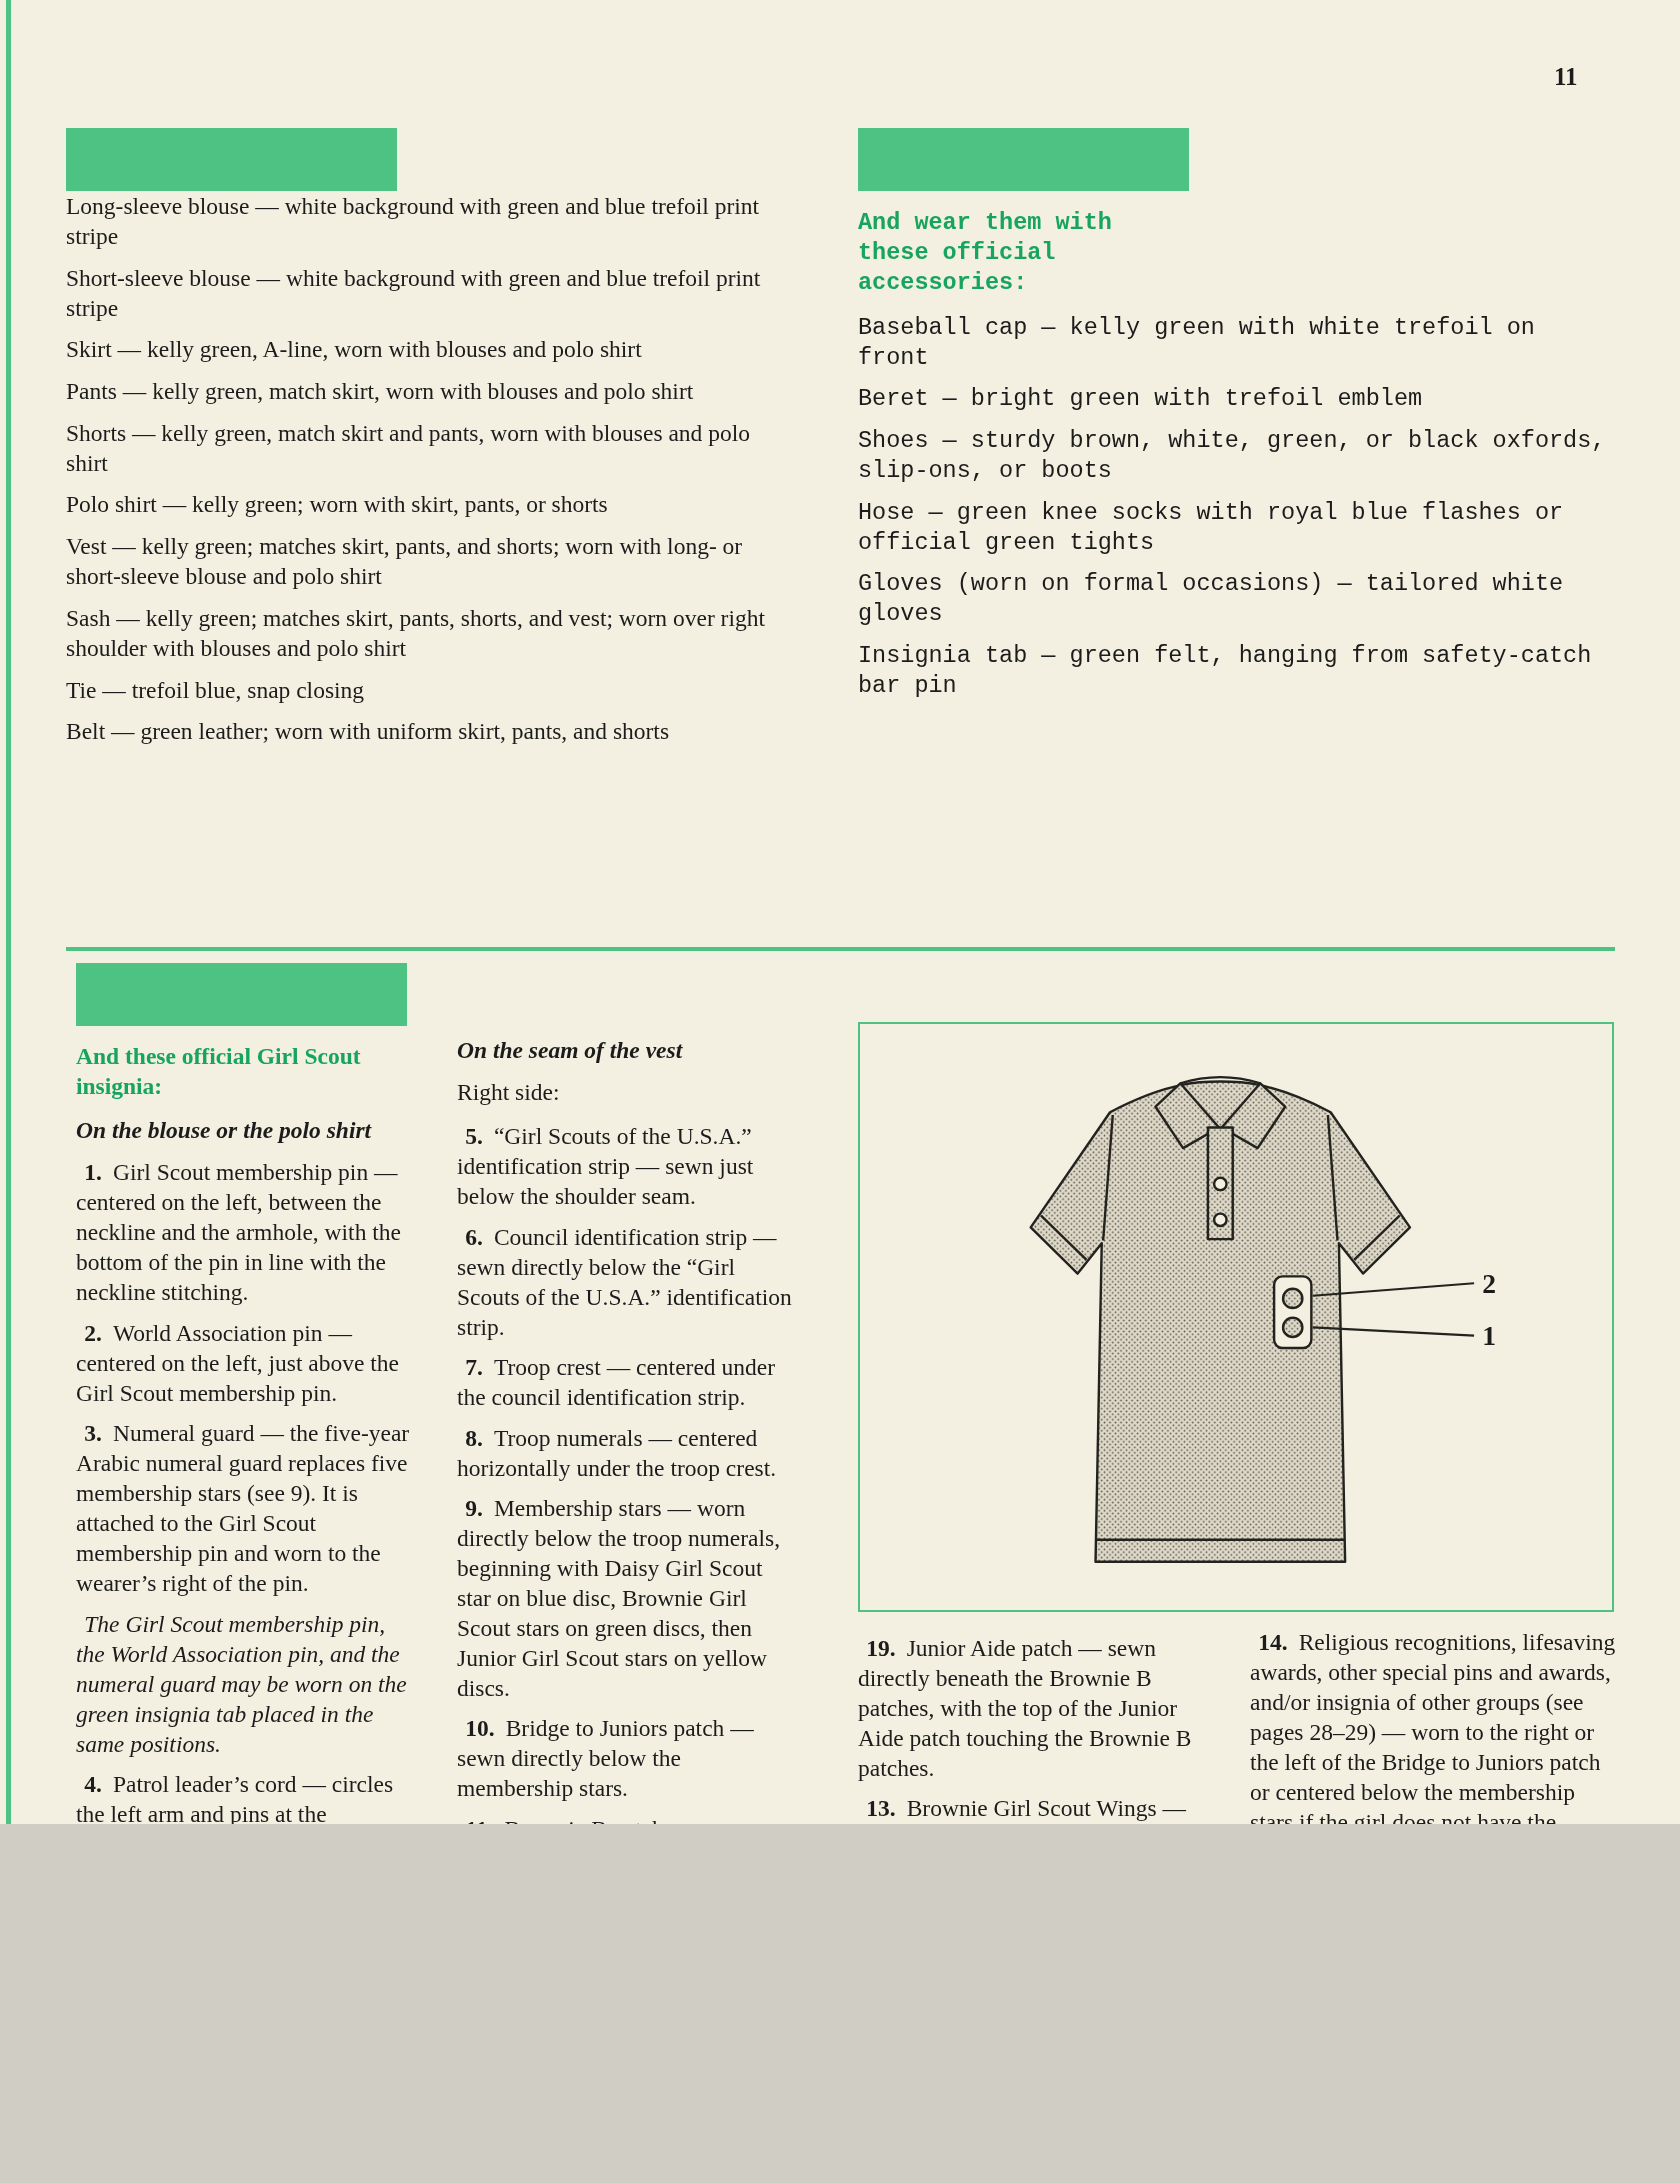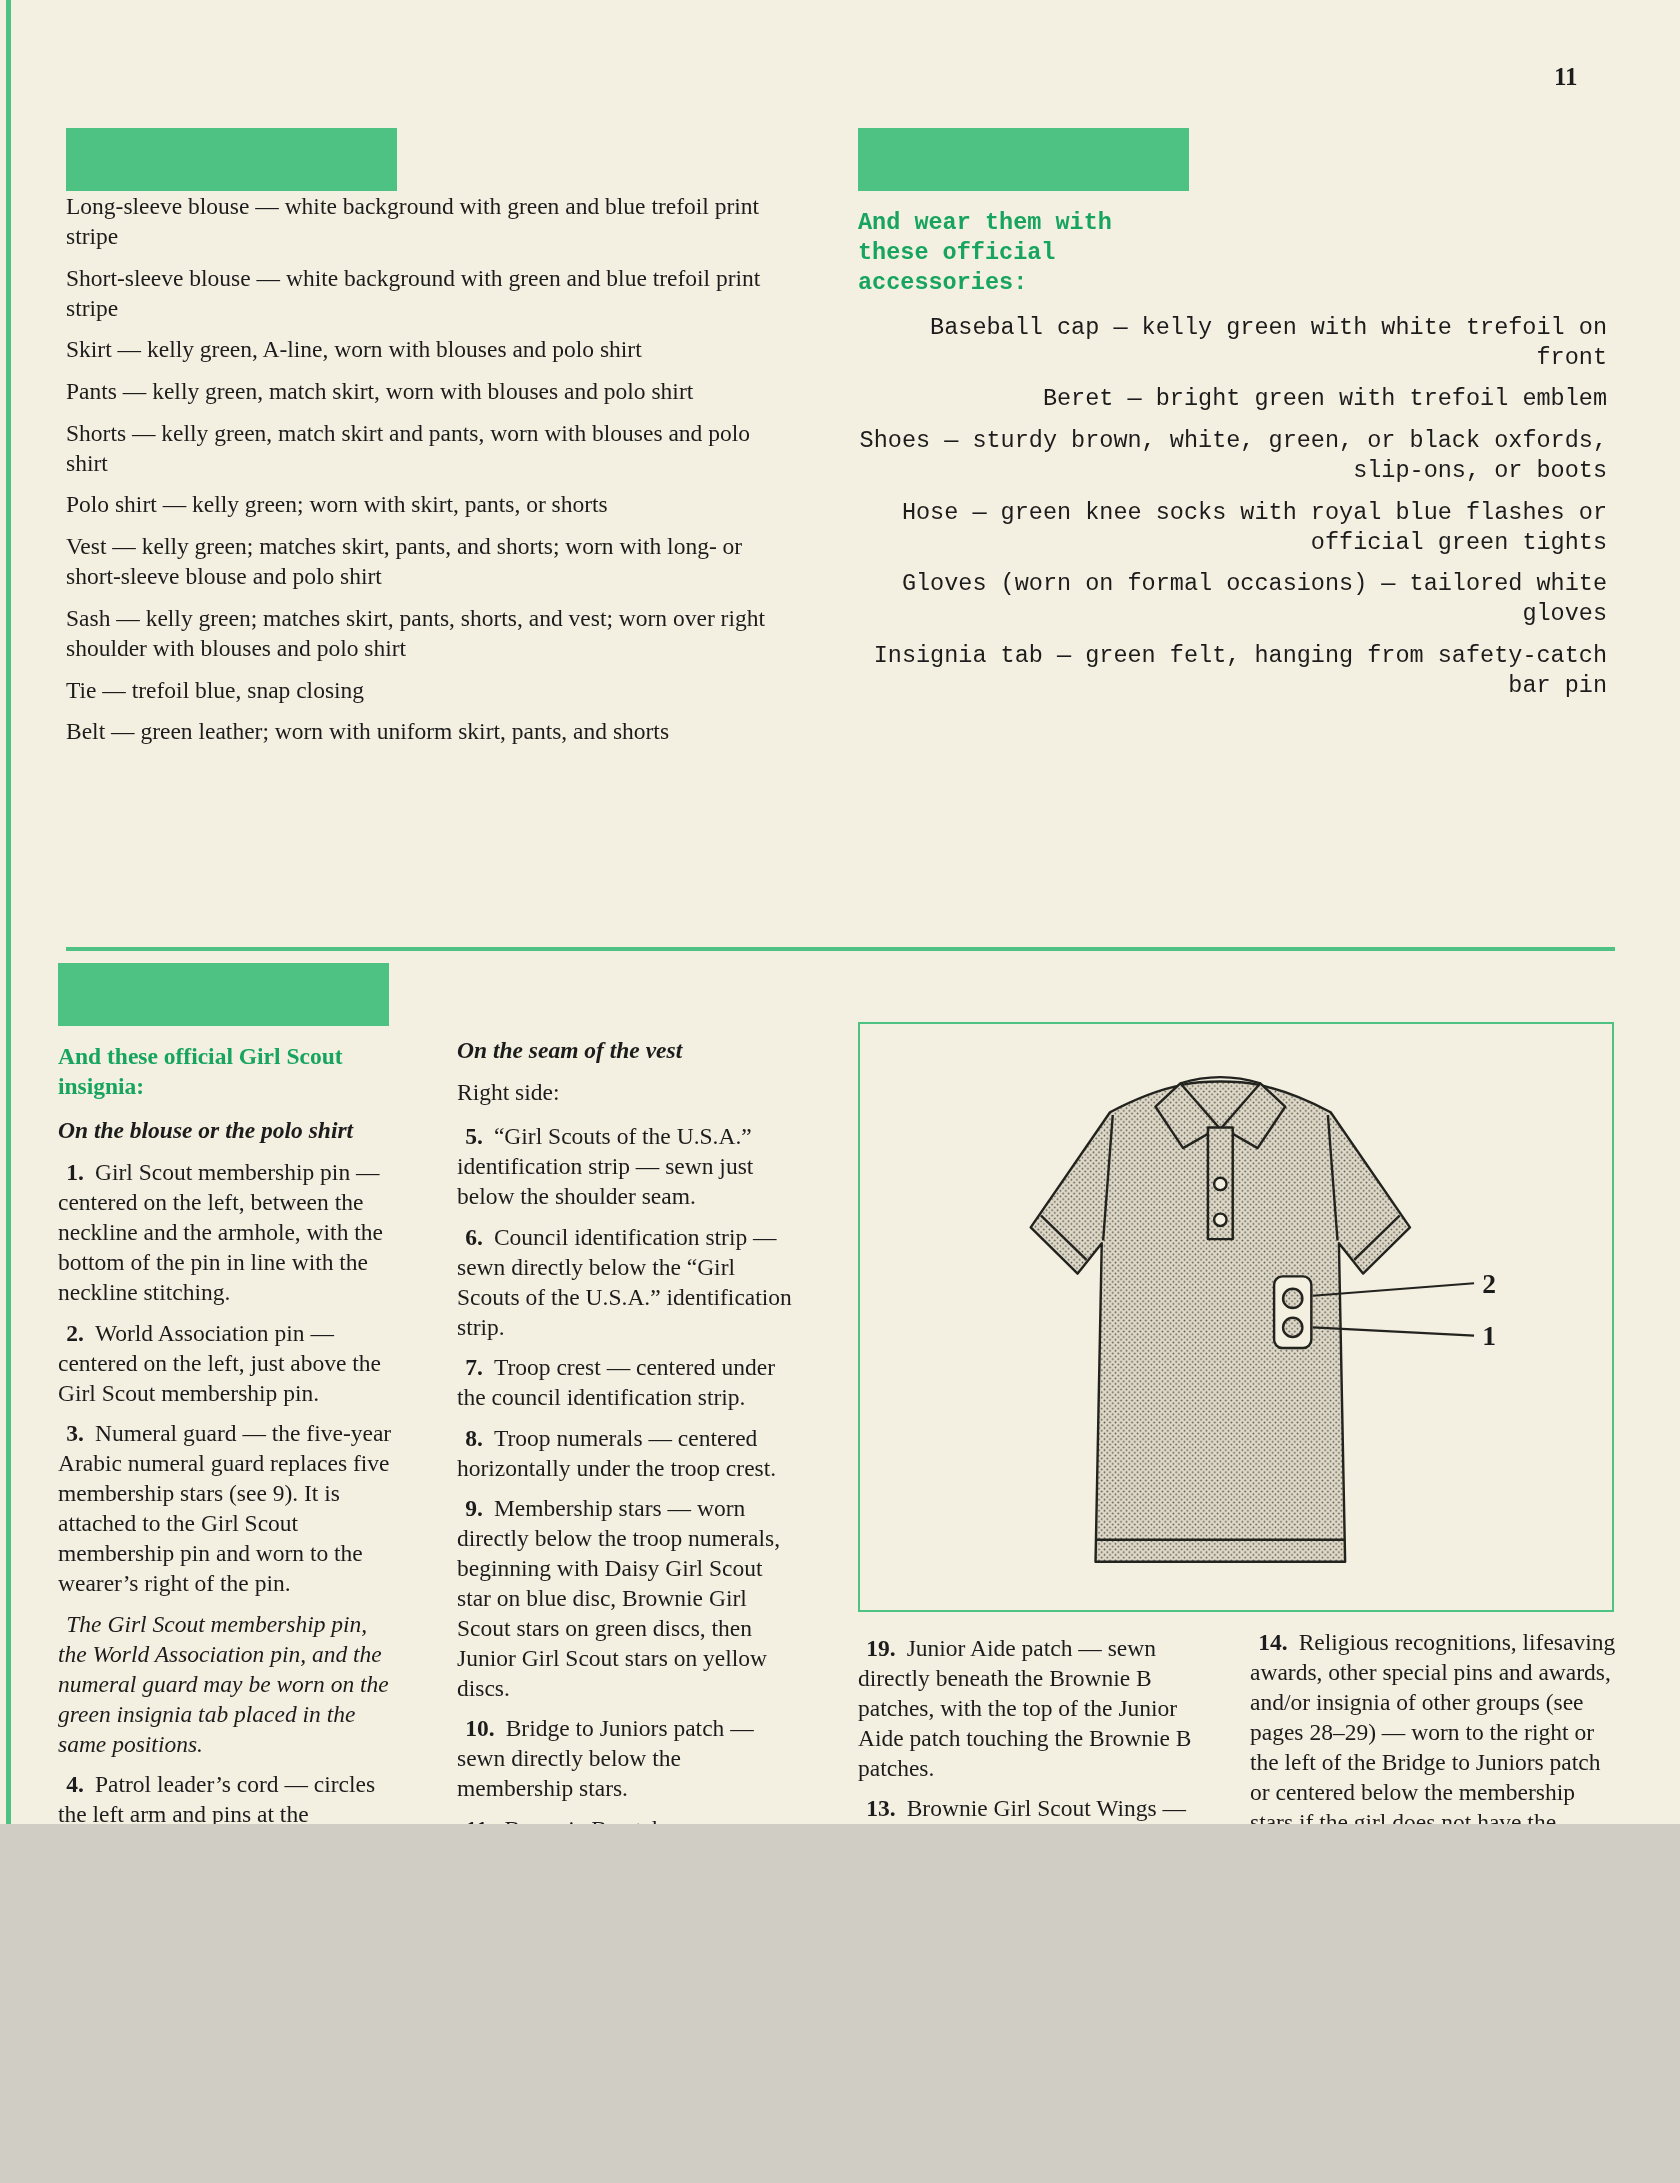--- a/index.html
+++ b/index.html
@@ -54,33 +54,33 @@
       <p>Vest — kelly green; matches skirt, pants, and shorts; worn with long- or short-sleeve blouse and polo shirt</p>
       <p>Sash — kelly green; matches skirt, pants, shorts, and vest; worn over right shoulder with blouses and polo shirt</p>
       <p>Tie — trefoil blue, snap closing</p>
       <p>Belt — green leather; worn with uniform skirt, pants, and shorts</p>
     </div>
   </section>
 
   <section class="sec" style="left:858px;top:128px;width:756px;font-family:Liberation Mono, monospace;">
     <div class="bar"></div>
     <h2 class="gh" style="width:324px;">And wear them with these official accessories:</h2>
-    <div class="plist" style="width:749px;text-align:right;">
+    <div class="plist" style="width:749px;">
       <p>Baseball cap — kelly green with white trefoil on front</p>
       <p>Beret — bright green with trefoil emblem</p>
       <p>Shoes — sturdy brown, white, green, or black oxfords, slip-ons, or boots</p>
       <p>Hose — green knee socks with royal blue flashes or official green tights</p>
       <p>Gloves (worn on formal occasions) — tailored white gloves</p>
       <p>Insignia tab — green felt, hanging from safety-catch bar pin</p>
     </div>
   </section>
 
   <div class="rule" style="left:66px;top:947px;width:1549px;"></div>
 
-  <section class="sec" style="left:58px;top:963px;width:336px;">
+  <section class="sec" style="left:76px;top:963px;width:336px;">
     <div class="bar"></div>
     <h2 class="gh" style="width:373px;margin:15px 0 14px 0;">And these official Girl Scout insignia:</h2>
     <h3 class="subhead" style="width:307px;">On the blouse or the polo shirt</h3>
     <p class="ni"><span class="n">1.</span><span>Girl Scout membership pin — centered on the left, between the neckline and the armhole, with the bottom of the pin in line with the neckline stitching.</span></p>
     <p class="ni"><span class="n">2.</span><span>World Association pin — centered on the left, just above the Girl Scout membership pin.</span></p>
     <p class="ni"><span class="n">3.</span><span>Numeral guard — the five-year Arabic numeral guard replaces five membership stars (see 9). It is attached to the Girl Scout membership pin and worn to the wearer’s right of the pin.</span></p>
     <p class="ni it">The Girl Scout membership pin, the World Association pin, and the numeral guard may be worn on the green insignia tab placed in the same positions.</p>
     <p class="ni"><span class="n">4.</span><span>Patrol leader’s cord — circles the left arm and pins at the shoulder seam.</span></p>
   </section>
 

